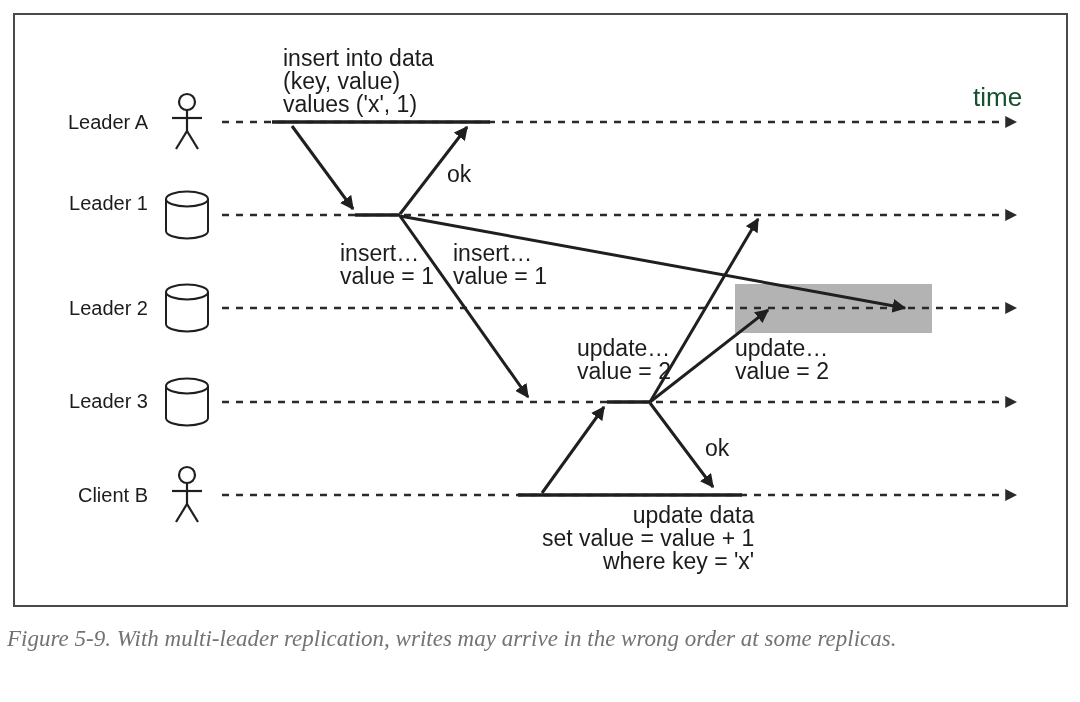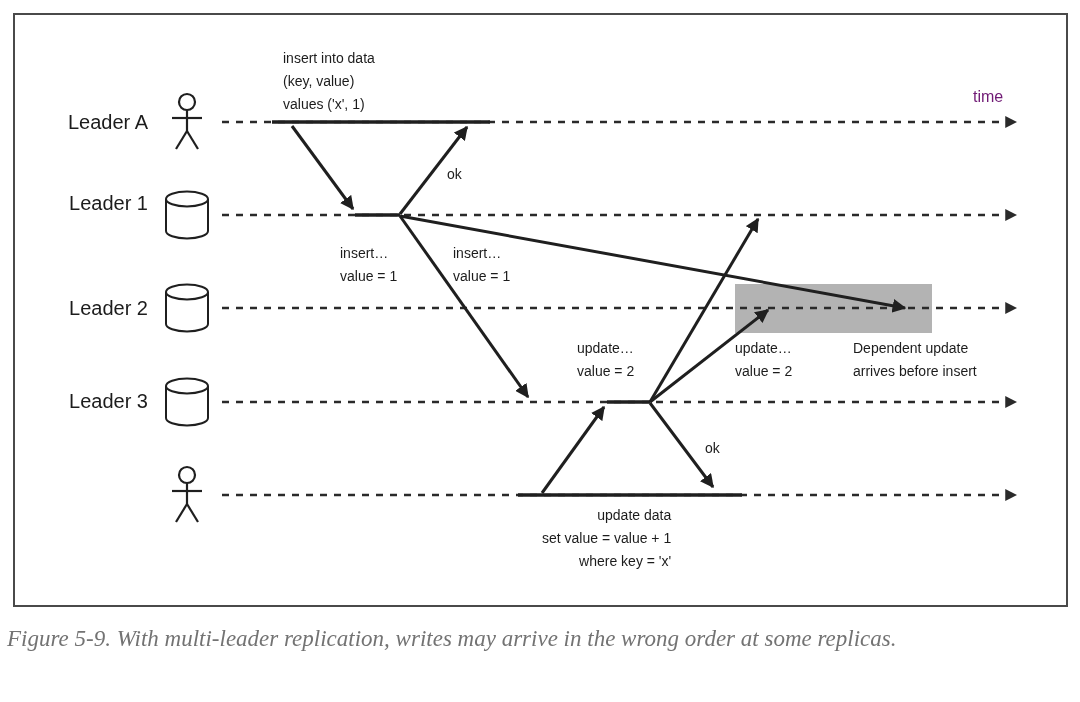--- a/index.html
+++ b/index.html
@@ -3,22 +3,22 @@
 <meta charset="utf-8">
 <style>
   html,body{margin:0;padding:0;background:#ffffff;}
   .stage{position:relative;width:1080px;height:702px;background:#ffffff;overflow:hidden;
          font-family:"Liberation Sans",sans-serif;color:#1c1c1c;}
   .frame{position:absolute;left:13px;top:13px;width:1055px;height:594px;
          border:2px solid #4a4a4a;box-sizing:border-box;background:#ffffff;}
   .svg-layer{position:absolute;left:0;top:0;width:1080px;height:702px;}
   .row-label{position:absolute;left:30px;width:118px;text-align:right;
              font-size:20px;line-height:26px;color:#1c1c1c;}
-  .ann{position:absolute;font-size:14px;line-height:23px;color:#1c1c1c;white-space:pre-line;}
-  .time-label{position:absolute;font-size:16px;line-height:24px;color:#701a75;}
+  .ann{position:absolute;font-size:23px;line-height:23px;color:#1c1c1c;white-space:pre-line;}
+  .time-label{position:absolute;font-size:26px;line-height:24px;color:#14532d;}
   .caption{position:absolute;left:7px;top:621px;width:1064px;
            font-family:"Liberation Serif",serif;font-style:italic;
            font-size:23px;line-height:36px;color:#737373;}
 </style>
 </head>
 <body>
 
 <div class="stage">
 
   <div class="frame"></div>
@@ -90,37 +90,36 @@
       <line x1="172" y1="491" x2="202" y2="491"></line>
       <line x1="187" y1="504" x2="176" y2="522"></line>
       <line x1="187" y1="504" x2="198" y2="522"></line>
     </g>
   </svg>
 
   <div class="row-label" style="top:109px;">Leader A</div>
   <div class="row-label" style="top:190px;">Leader 1</div>
   <div class="row-label" style="top:295px;">Leader 2</div>
   <div class="row-label" style="top:388px;">Leader 3</div>
+  <div class="row-label" style="top:482px;">Client B</div>
 
   <div class="time-label" style="left:973px;top:85px;">time</div>
 
   <div class="ann" style="left:283px;top:47px;">insert into data
 (key, value)
 values ('x', 1)</div>
   <div class="ann" style="left:447px;top:163px;">ok</div>
   <div class="ann" style="left:340px;top:242px;">insert…
 value = 1</div>
   <div class="ann" style="left:453px;top:242px;">insert…
 value = 1</div>
   <div class="ann" style="left:577px;top:337px;">update…
 value = 2</div>
   <div class="ann" style="left:735px;top:337px;">update…
 value = 2</div>
-  <div class="ann" style="left:853px;top:337px;">Dependent update
-arrives before insert</div>
   <div class="ann" style="left:705px;top:437px;">ok</div>
   <div class="ann" style="left:542px;top:504px;text-align:right;">update data
 set value = value + 1
 where key = 'x'</div>
 
   <div class="caption">Figure 5-9. With multi-leader replication, writes may arrive in the wrong order at some replicas.</div>
 
 </div>
 
 </body></html>

